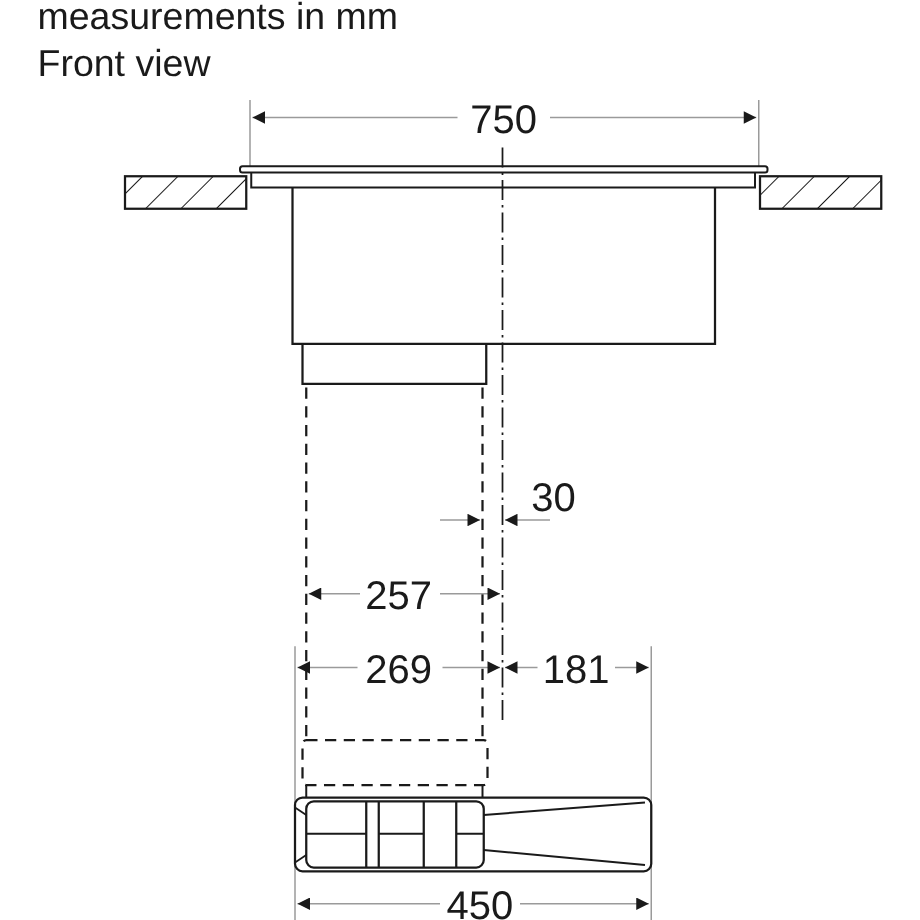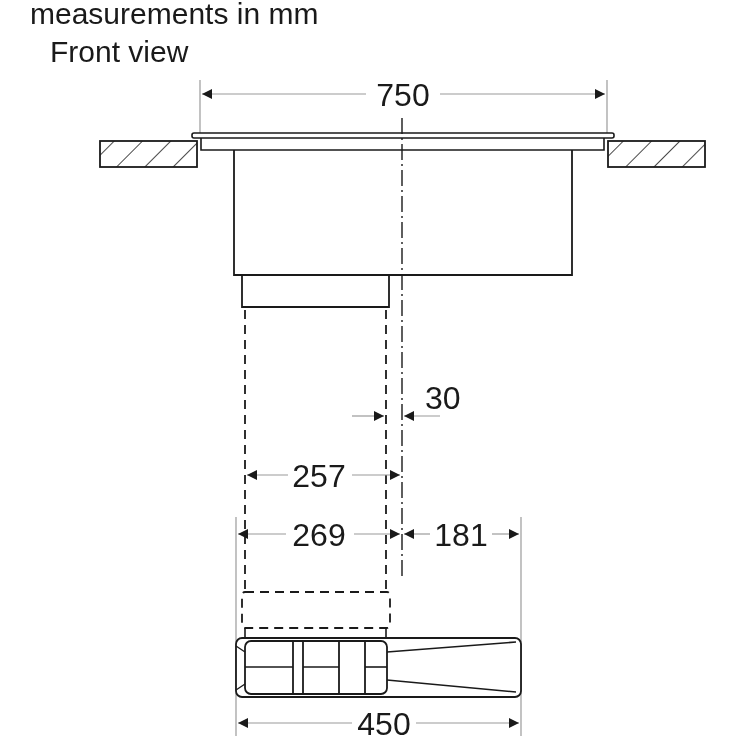--- a/index.html
+++ b/index.html
@@ -1,20 +1,20 @@
 <!DOCTYPE html>
 <html><head>
 <meta charset="utf-8">
 <style>
   html, body { margin: 0; padding: 0; background: #ffffff; }
   body { width: 736px; height: 736px; position: relative; overflow: hidden;
          font-family: "Liberation Sans", sans-serif; color: #1a1a1a; }
   .title { position: absolute; left: 30px; font-size: 30px; line-height: 34px; color: #1a1a1a; }
   #t1 { top: -3px; }
-  #t2 { top: 35px; margin-left: 20px; }
+  #t2 { top: 35px; }
   svg { position: absolute; left: 0; top: 0; }
   .dimtxt { font-family: "Liberation Sans", sans-serif; font-size: 32px; fill: #1a1a1a; }
 </style>
 </head>
 <body>
 
 <div class="title" id="t1">measurements in mm</div>
 <div class="title" id="t2">Front view</div>
 
 <svg width="736" height="736" viewBox="0 0 736 736">

